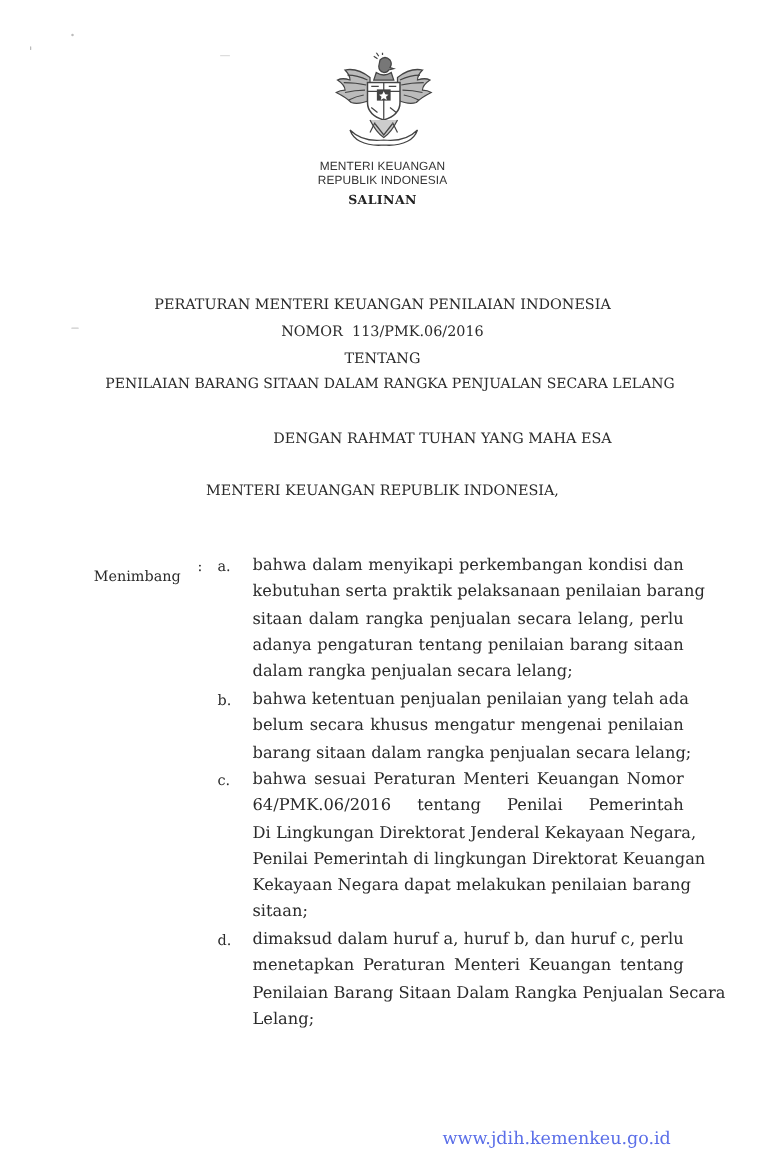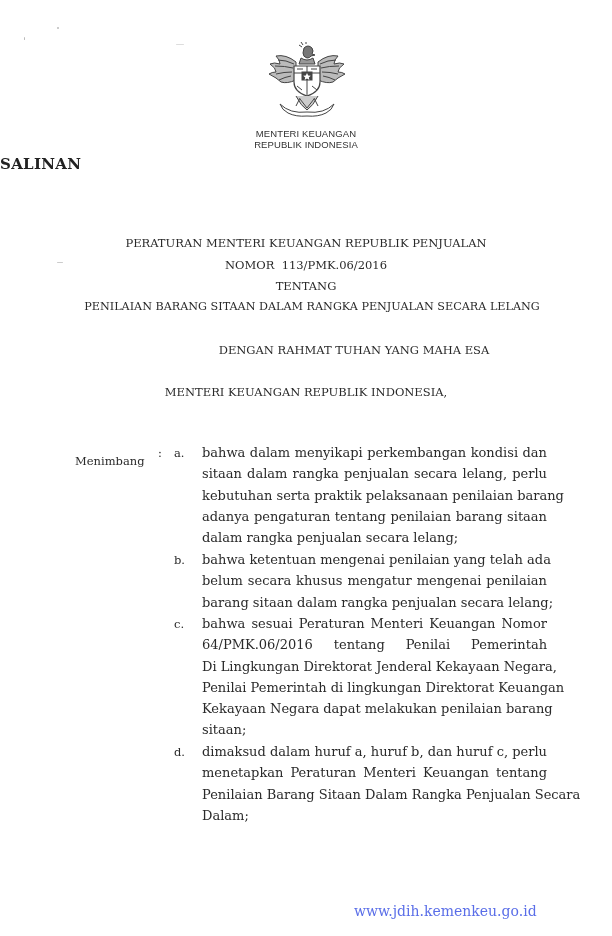--- a/index.html
+++ b/index.html
@@ -38,24 +38,24 @@
       color: #333;
       line-height: 11px;
     }
     .ministry.l1 { top: 128px; }
     .ministry.l2 { top: 139px; }
     .salinan {
       position: absolute;
       left: 0;
       width: 612px;
       top: 155px;
-      text-align: left;
+      text-align: center;
       font-family: "DejaVu Serif", serif;
       font-weight: bold;
-      font-size: 15px;
+      font-size: 10px;
       letter-spacing: 0.3px;
       color: #222;
     }
     .center-line {
       position: absolute;
       left: 0;
       width: 612px;
       text-align: center;
       font-family: "DejaVu Serif", serif;
       font-size: 11.5px;
@@ -166,58 +166,58 @@
       <path d="M34 56 l-4 8 M48 56 l4 8"></path>
 
       <path d="M14 62 q10 10 27 8 q17 2 27 -8 q-2 6 -8 9 q-8 4 -19 3 q-11 1 -19 -3 q-6 -3 -8 -9 z" fill="#fff" stroke-width="1"></path>
     </g>
   </svg>
 
   <div class="ministry l1">MENTERI KEUANGAN</div>
   <div class="ministry l2">REPUBLIK INDONESIA</div>
   <div class="salinan">SALINAN</div>
 
-  <div class="center-line t1">PERATURAN MENTERI KEUANGAN REPUBLIK PENJUALAN</div>
+  <div class="center-line t1">PERATURAN MENTERI KEUANGAN PENILAIAN INDONESIA</div>
   <div class="center-line t2" style="white-space:pre;">NOMOR  113/PMK.06/2016</div>
   <div class="center-line t3">TENTANG</div>
   <div class="center-line t4">PENILAIAN BARANG SITAAN DALAM RANGKA PENJUALAN SECARA LELANG</div>
   <div class="center-line t5">DENGAN RAHMAT TUHAN YANG MAHA ESA</div>
   <div class="center-line t6">MENTERI KEUANGAN REPUBLIK INDONESIA,</div>
 
   <div class="label-menimbang">Menimbang</div>
   <div class="colon">:</div>
 
   <div class="item-letter la">a.</div>
   <div class="item-text ia">
     <span class="ln">bahwa dalam menyikapi perkembangan kondisi dan</span>
+    <span class="ln">kebutuhan serta praktik pelaksanaan penilaian barang</span>
     <span class="ln">sitaan dalam rangka penjualan secara lelang, perlu</span>
-    <span class="ln">kebutuhan serta praktik pelaksanaan penilaian barang</span>
     <span class="ln">adanya pengaturan tentang penilaian barang sitaan</span>
     <span class="ln last">dalam rangka penjualan secara lelang;</span>
   </div>
 
   <div class="item-letter lb">b.</div>
   <div class="item-text ib">
-    <span class="ln">bahwa ketentuan mengenai penilaian yang telah ada</span>
+    <span class="ln">bahwa ketentuan penjualan penilaian yang telah ada</span>
     <span class="ln">belum secara khusus mengatur mengenai penilaian</span>
     <span class="ln last">barang sitaan dalam rangka penjualan secara lelang;</span>
   </div>
 
   <div class="item-letter lc">c.</div>
   <div class="item-text ic">
     <span class="ln">bahwa sesuai Peraturan Menteri Keuangan Nomor</span>
     <span class="ln">64/PMK.06/2016 tentang Penilai Pemerintah</span>
     <span class="ln">Di Lingkungan Direktorat Jenderal Kekayaan Negara,</span>
     <span class="ln">Penilai Pemerintah di lingkungan Direktorat Keuangan</span>
     <span class="ln">Kekayaan Negara dapat melakukan penilaian barang</span>
     <span class="ln last">sitaan;</span>
   </div>
 
   <div class="item-letter ld">d.</div>
   <div class="item-text id">
     <span class="ln">dimaksud dalam huruf a, huruf b, dan huruf c, perlu</span>
     <span class="ln">menetapkan Peraturan Menteri Keuangan tentang</span>
     <span class="ln">Penilaian Barang Sitaan Dalam Rangka Penjualan Secara</span>
-    <span class="ln last">Dalam;</span>
+    <span class="ln last">Lelang;</span>
   </div>
 
   <a class="footer-link">www.jdih.kemenkeu.go.id</a>
 </div>
 
 </body></html>

